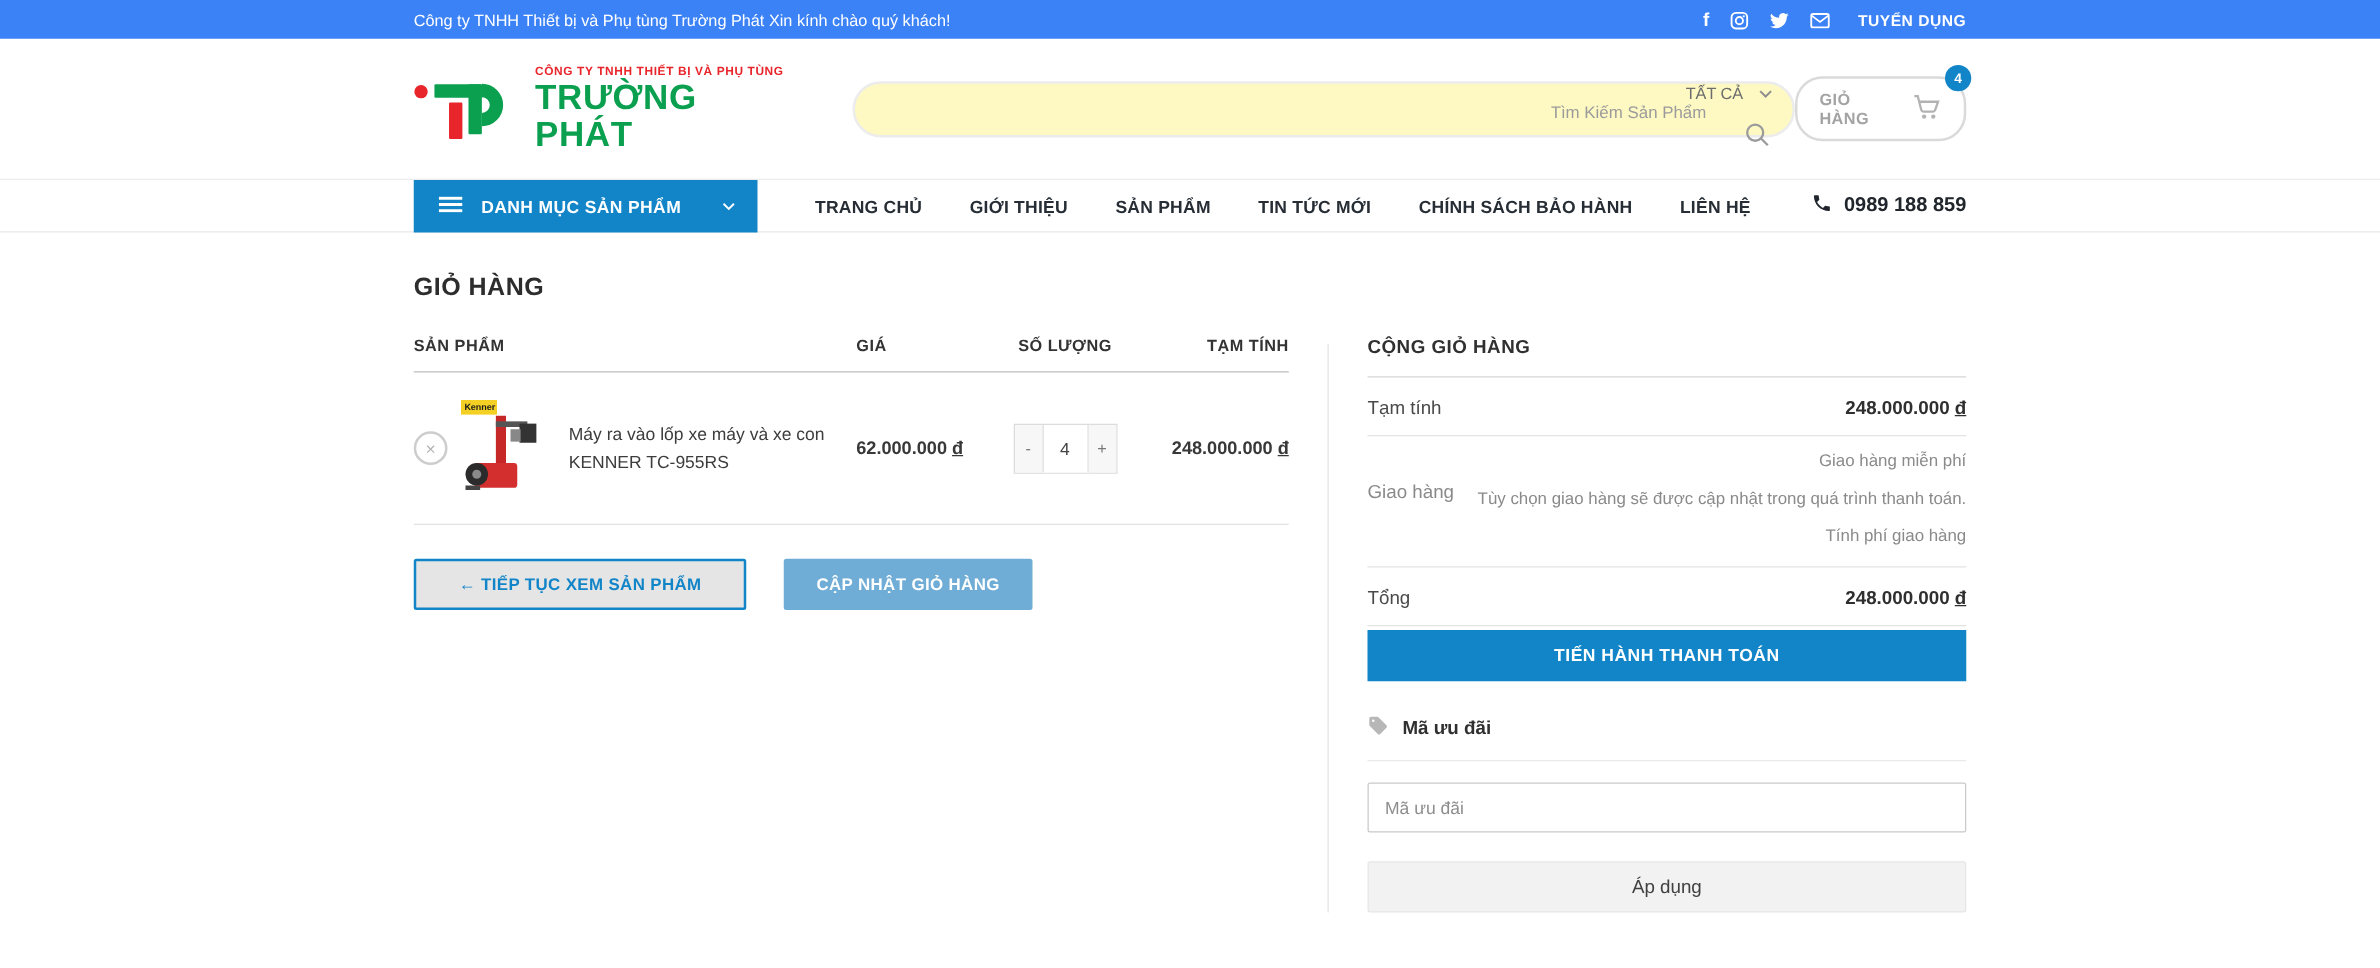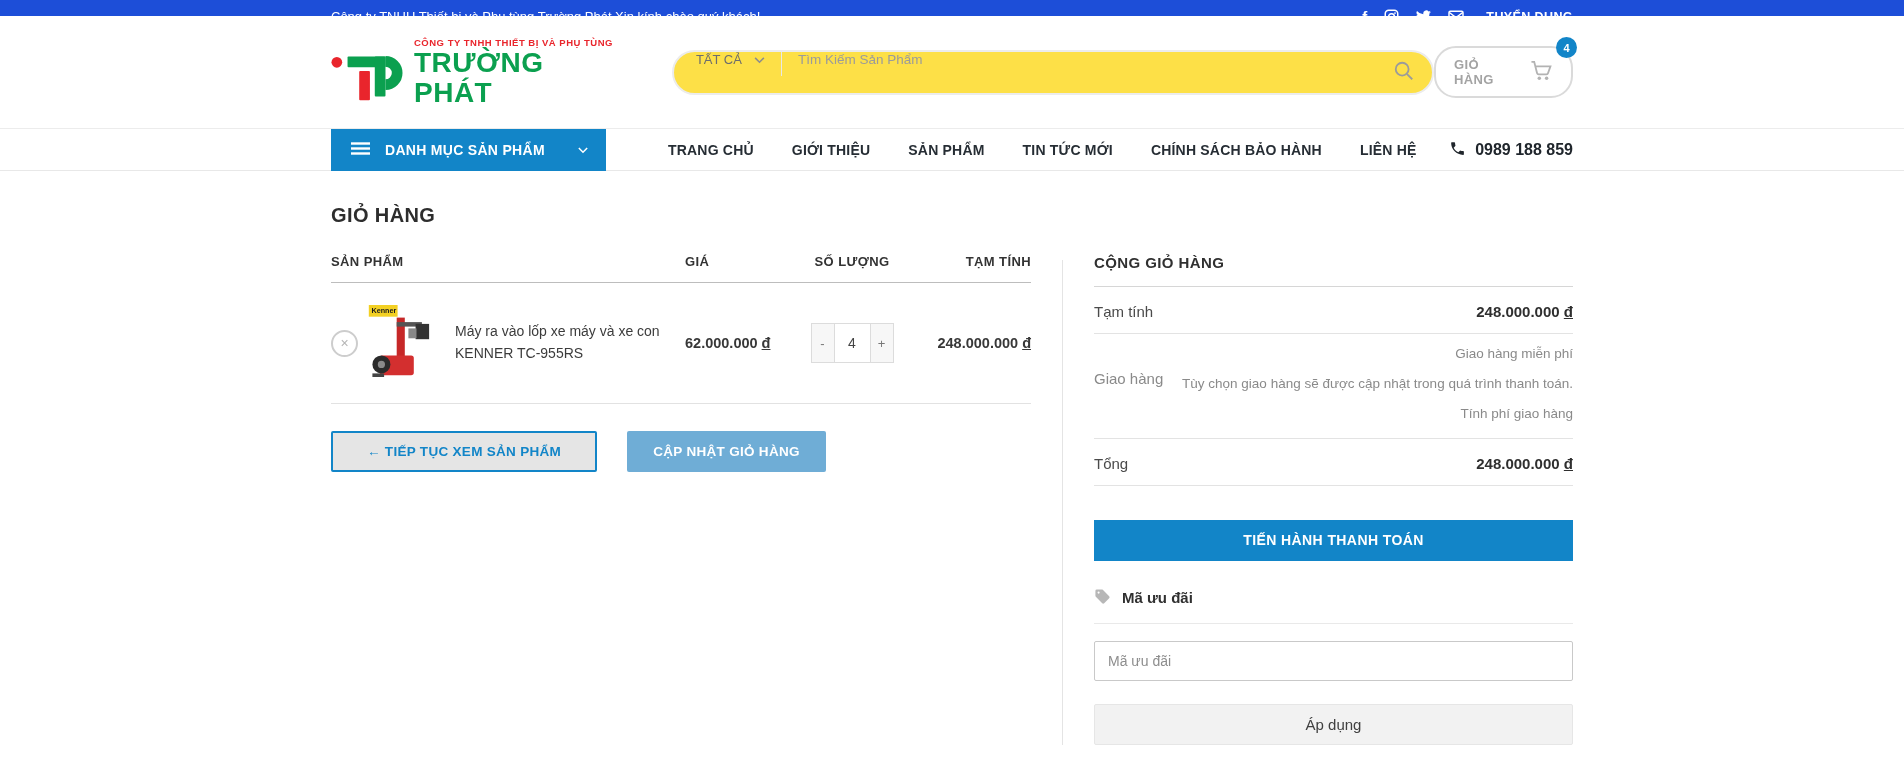--- a/index.html
+++ b/index.html
@@ -1,52 +1,52 @@
 <!DOCTYPE html>
 <html><head>
 <meta charset="utf-8">
 <style>
   * { margin:0; padding:0; box-sizing:border-box; }
   body { font-family:"Liberation Sans","DejaVu Sans",sans-serif; background:#fff; }
   .page { width:1904px; height:774px; background:#fff; overflow:hidden; }
   .container { width:1242px; margin:0 auto; }
 
   
-  .topbar { background:#1d4ed8; height:16px; color:#fff; }
+  .topbar { background:#3b82f6; height:31px; color:#fff; }
   .topbar-inner { display:flex; justify-content:space-between; align-items:center; height:33px; }
   .welcome { font-size:13px; }
   .topbar-right { display:flex; align-items:center; gap:17px; }
   .soc { display:flex; align-items:center; color:#fff; cursor:pointer; text-decoration:none; }
   .fb-glyph { font-size:15px; font-weight:700; line-height:1; }
   .recruit { color:#fff; font-weight:700; font-size:12.5px; letter-spacing:.4px; text-decoration:none; margin-left:5px; }
 
   
   .header { height:112px; display:flex; align-items:center; }
   .header-inner { display:flex; align-items:center; }
-  .logo { display:flex; align-items:flex-end; gap:11px; text-decoration:none; cursor:pointer; }
+  .logo { display:flex; align-items:center; gap:25px; text-decoration:none; cursor:pointer; }
   .logo-line1 { color:#e9252c; font-size:9.5px; font-weight:700; letter-spacing:.5px; }
   .logo-line2 { color:#0ba04f; font-size:28px; font-weight:700; letter-spacing:.5px; line-height:1.05; }
 
-  .search { width:783px; height:45px; border:2px solid #ececec; border-radius:24px; display:flex; align-items:flex-start; margin-left:50px; background:#fde047; }
+  .search { width:783px; height:45px; border:2px solid #ececec; border-radius:24px; display:flex; align-items:flex-end; margin-left:50px; background:#fef9c3;flex-direction:column; }
   .search-cat { display:flex; align-items:center; gap:12px; padding:0 16px 0 22px; color:#6d6d6d; font-size:13px; cursor:pointer; white-space:nowrap; }
   .search-sep { width:1px; height:24px; background:#e7e7e7; }
   .search-input { flex:1; border:0; outline:0; padding:0 16px; font-size:13.5px; color:#555; background:transparent; }
   .search-input::placeholder { color:#9b9b9b; }
   .search-btn { width:56px; height:100%; background:none; border:0; display:flex; align-items:center; justify-content:center; cursor:pointer; }
 
   .cart-wrap { margin-left:auto; position:relative; }
   .cart-pill { display:flex; align-items:center; gap:11px; border:2px solid #dadada; border-radius:22px; padding:9px 18px; color:#a3a3a3; font-weight:700; font-size:13px; letter-spacing:.4px; text-decoration:none; cursor:pointer; background:#fff; }
   .cart-badge { position:absolute; top:-9px; right:-4px; width:21px; height:21px; background:#1285c8; border-radius:50%; color:#fff; font-size:11px; font-weight:700; display:flex; align-items:center; justify-content:center; }
 
   
   .navbar { border-top:1px solid #ececec; border-bottom:1px solid #e8e8e8; height:43px; }
   .nav-inner { display:flex; align-items:stretch; height:42px; }
   .catalog-btn { width:275px; background:#1285c8; border:0; color:#fff; display:flex; align-items:center; gap:15px; padding:0 18px 0 20px; font-size:14px; font-weight:700; letter-spacing:.3px; cursor:pointer; font-family:inherit; }
   .catalog-btn .chev { margin-left:auto; display:flex; }
-  .menu { display:flex; align-items:center; margin-left:19px;padding-left:24px; }
+  .menu { display:flex; align-items:center; margin-left:3px;padding-left:24px; }
   .menu a { padding:0 19px; font-size:14px; font-weight:700; color:#262d34; letter-spacing:.2px; text-decoration:none; white-space:nowrap; }
   .phone { margin-left:auto; display:flex; align-items:center; gap:9px; color:#20262c; font-weight:700; font-size:16px; text-decoration:none;justify-content:center; }
 
   
   .main { padding-top:33px; }
   .page-title { font-size:20px; font-weight:700; color:#2d2d2d; letter-spacing:.4px; margin-bottom:27px; }
   .cols { display:flex; align-items:stretch; }
   .cart-col { width:700px; }
   .vdivider { width:1px; background:#e4e4e4; margin:6px 31px 0 31px; }
   .summary-col { flex:1; }
@@ -77,21 +77,21 @@
   .sum-title { font-size:15px; font-weight:700; color:#303030; letter-spacing:.4px; padding-bottom:15px; border-bottom:1px solid #d6d6d6; }
   .sum-row { display:flex; justify-content:space-between; align-items:center; padding:16px 0 13px; border-bottom:1px solid #e3e3e3; }
   .sum-label { font-size:15px; color:#4a4a4a; }
   .sum-value { font-weight:700; font-size:15px; color:#2f2f2f; white-space:nowrap; }
   .ship-row { display:flex; justify-content:space-between; padding:10px 0 13px; border-bottom:1px solid #e3e3e3; }
   .ship-label { color:#8a8a8a; font-size:15px; margin-top:26px; }
   .ship-right { text-align:right; color:#8a8a8a; font-size:13.5px; line-height:1.55; }
   .ship-free { display:block; }
   .ship-note { display:block; margin-top:9px; }
   .ship-calc { display:block; margin-top:9px; color:#8a8a8a; text-decoration:none; cursor:pointer; }
-  .btn-checkout { margin-top:34px; width:100%; height:41px; background:#1285c8; color:#fff; border:0; font-weight:700; font-size:14px; letter-spacing:.4px; cursor:pointer; font-family:inherit; }
+  .btn-checkout { margin-top:3px; width:100%; height:41px; background:#1285c8; color:#fff; border:0; font-weight:700; font-size:14px; letter-spacing:.4px; cursor:pointer; font-family:inherit; }
   .coupon-head { margin-top:27px; display:flex; align-items:center; gap:11px; font-size:15px; font-weight:700; color:#303030; padding-bottom:15px; border-bottom:1px solid #e9e9e9; }
   .coupon-input { margin-top:17px; width:100%; height:40px; border:1px solid #c9c9c9; border-radius:2px; padding:0 13px; font-size:14px; color:#555; outline:0; font-family:inherit; }
   .coupon-input::placeholder { color:#8d8d8d; }
   .btn-apply { margin-top:23px; width:100%; height:41px; background:#f2f2f2; border:1px solid #e6e6e6; color:#404040; font-size:15px; cursor:pointer; font-family:inherit; border-radius:2px; }
 </style>
 </head>
 <body>
 
 <div class="page">
 

